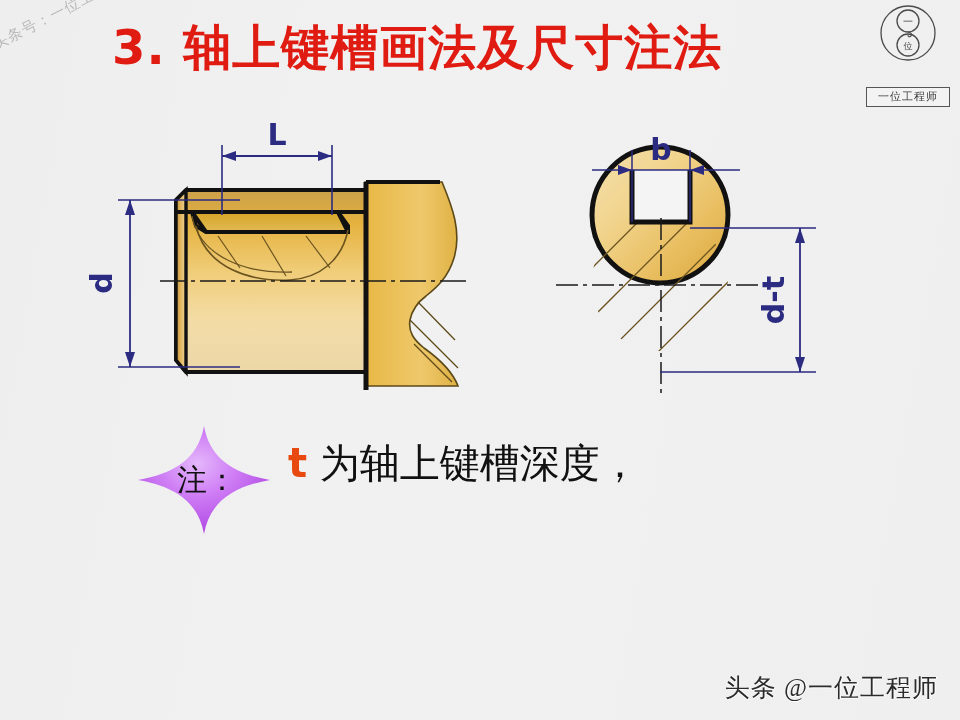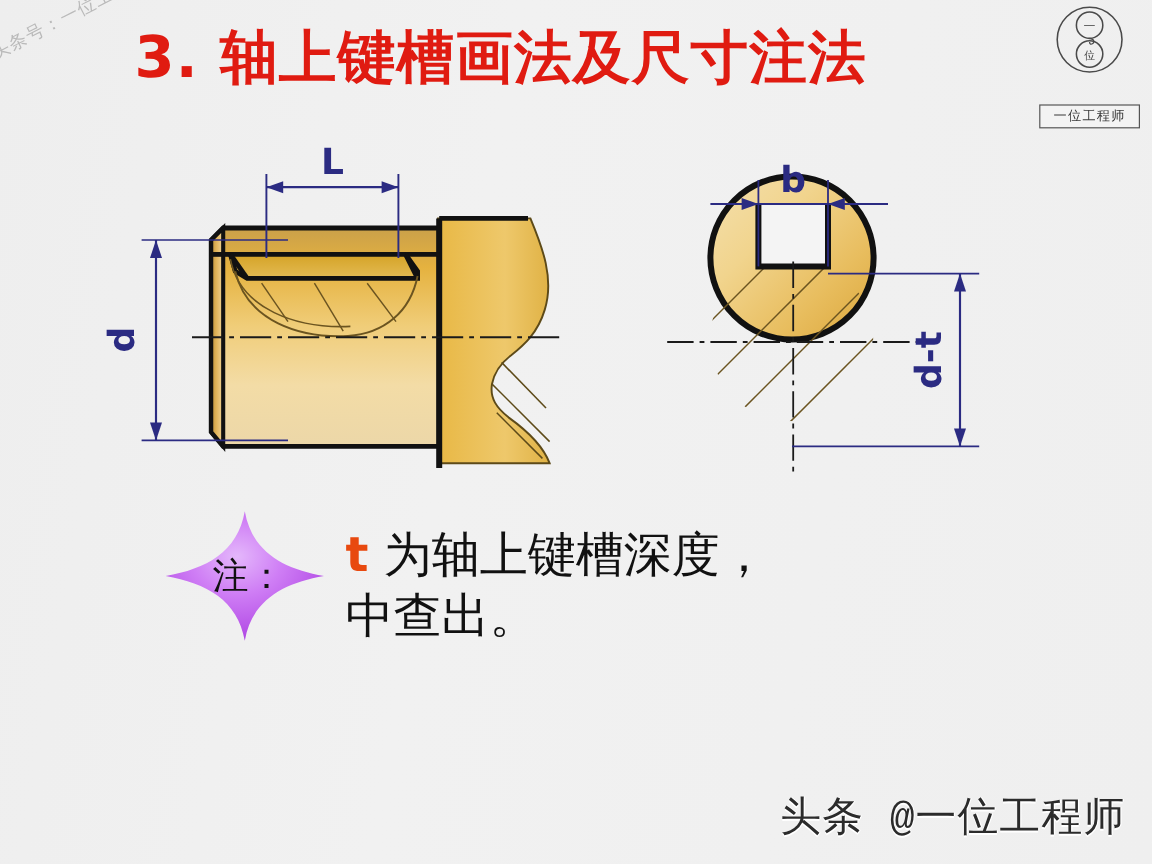--- a/index.html
+++ b/index.html
@@ -113,23 +113,23 @@
   #note-text .var {
     color: #e8490f;
     font-weight: bold;
   }
   #note-text .line { display: block; }
   
   #footer {
     position: absolute;
     right: 22px;
     bottom: 16px;
-    font-size: 34px;
+    font-size: 25px;
     color: #2b2b2b;
-    font-family: Liberation Mono, monospace;
+    font-family: Liberation Serif, serif;
     letter-spacing: 1px;
     text-shadow: 0 1px 0 #fff, 1px 0 0 #fff;
     white-space: nowrap;
   }
 </style>
 </head>
 <body>
 
 <div id="slide">
 
@@ -324,18 +324,17 @@
                C 74 36 100 50 134 56
                C 100 62 74 76 68 110
                C 62 76 36 62 2 56
                C 36 50 62 36 68 2 Z" fill="url(#starGrad)"></path>
     </svg>
     <div id="note-star-label">注：</div>
   </div>
 
   <div id="note-text">
       <span class="line"><span class="var">t</span><span> 为轴上键槽深度，</span></span>
-      <span class="line"><span>中查出。</span></span>
     </div>
 
   <div id="footer">头条 @一位工程师</div>
 
 </div>
 
 </body></html>

